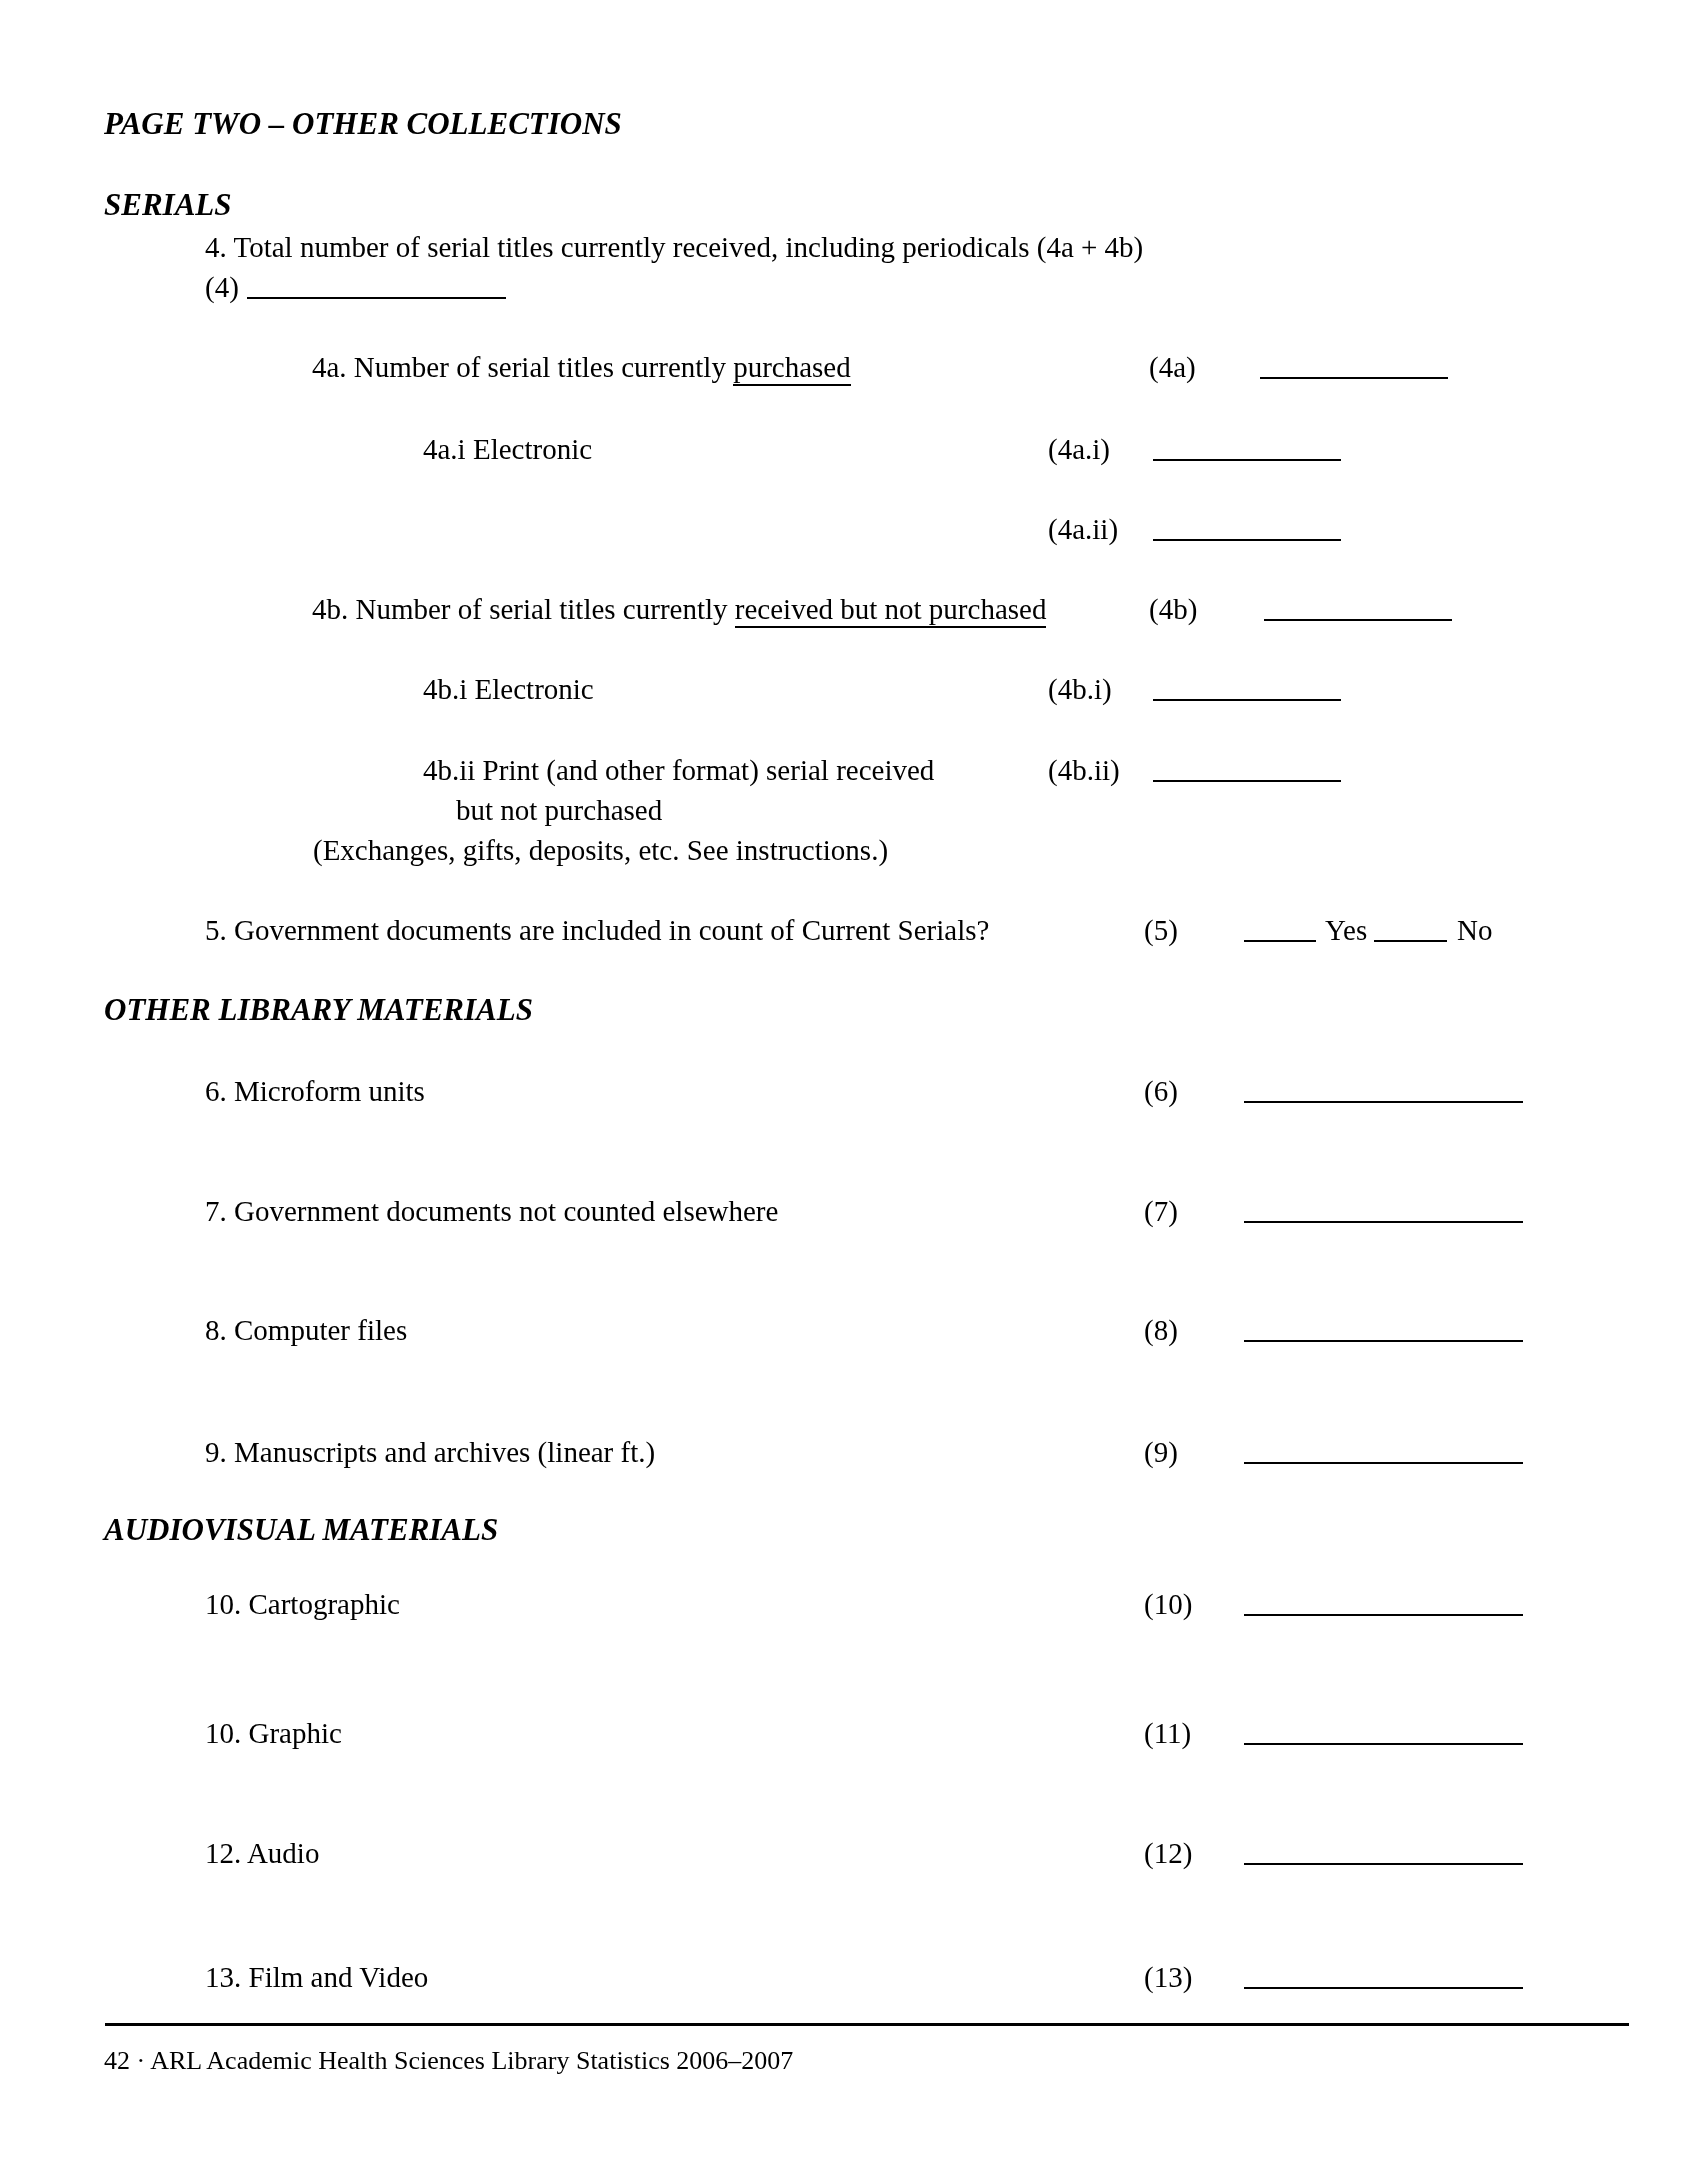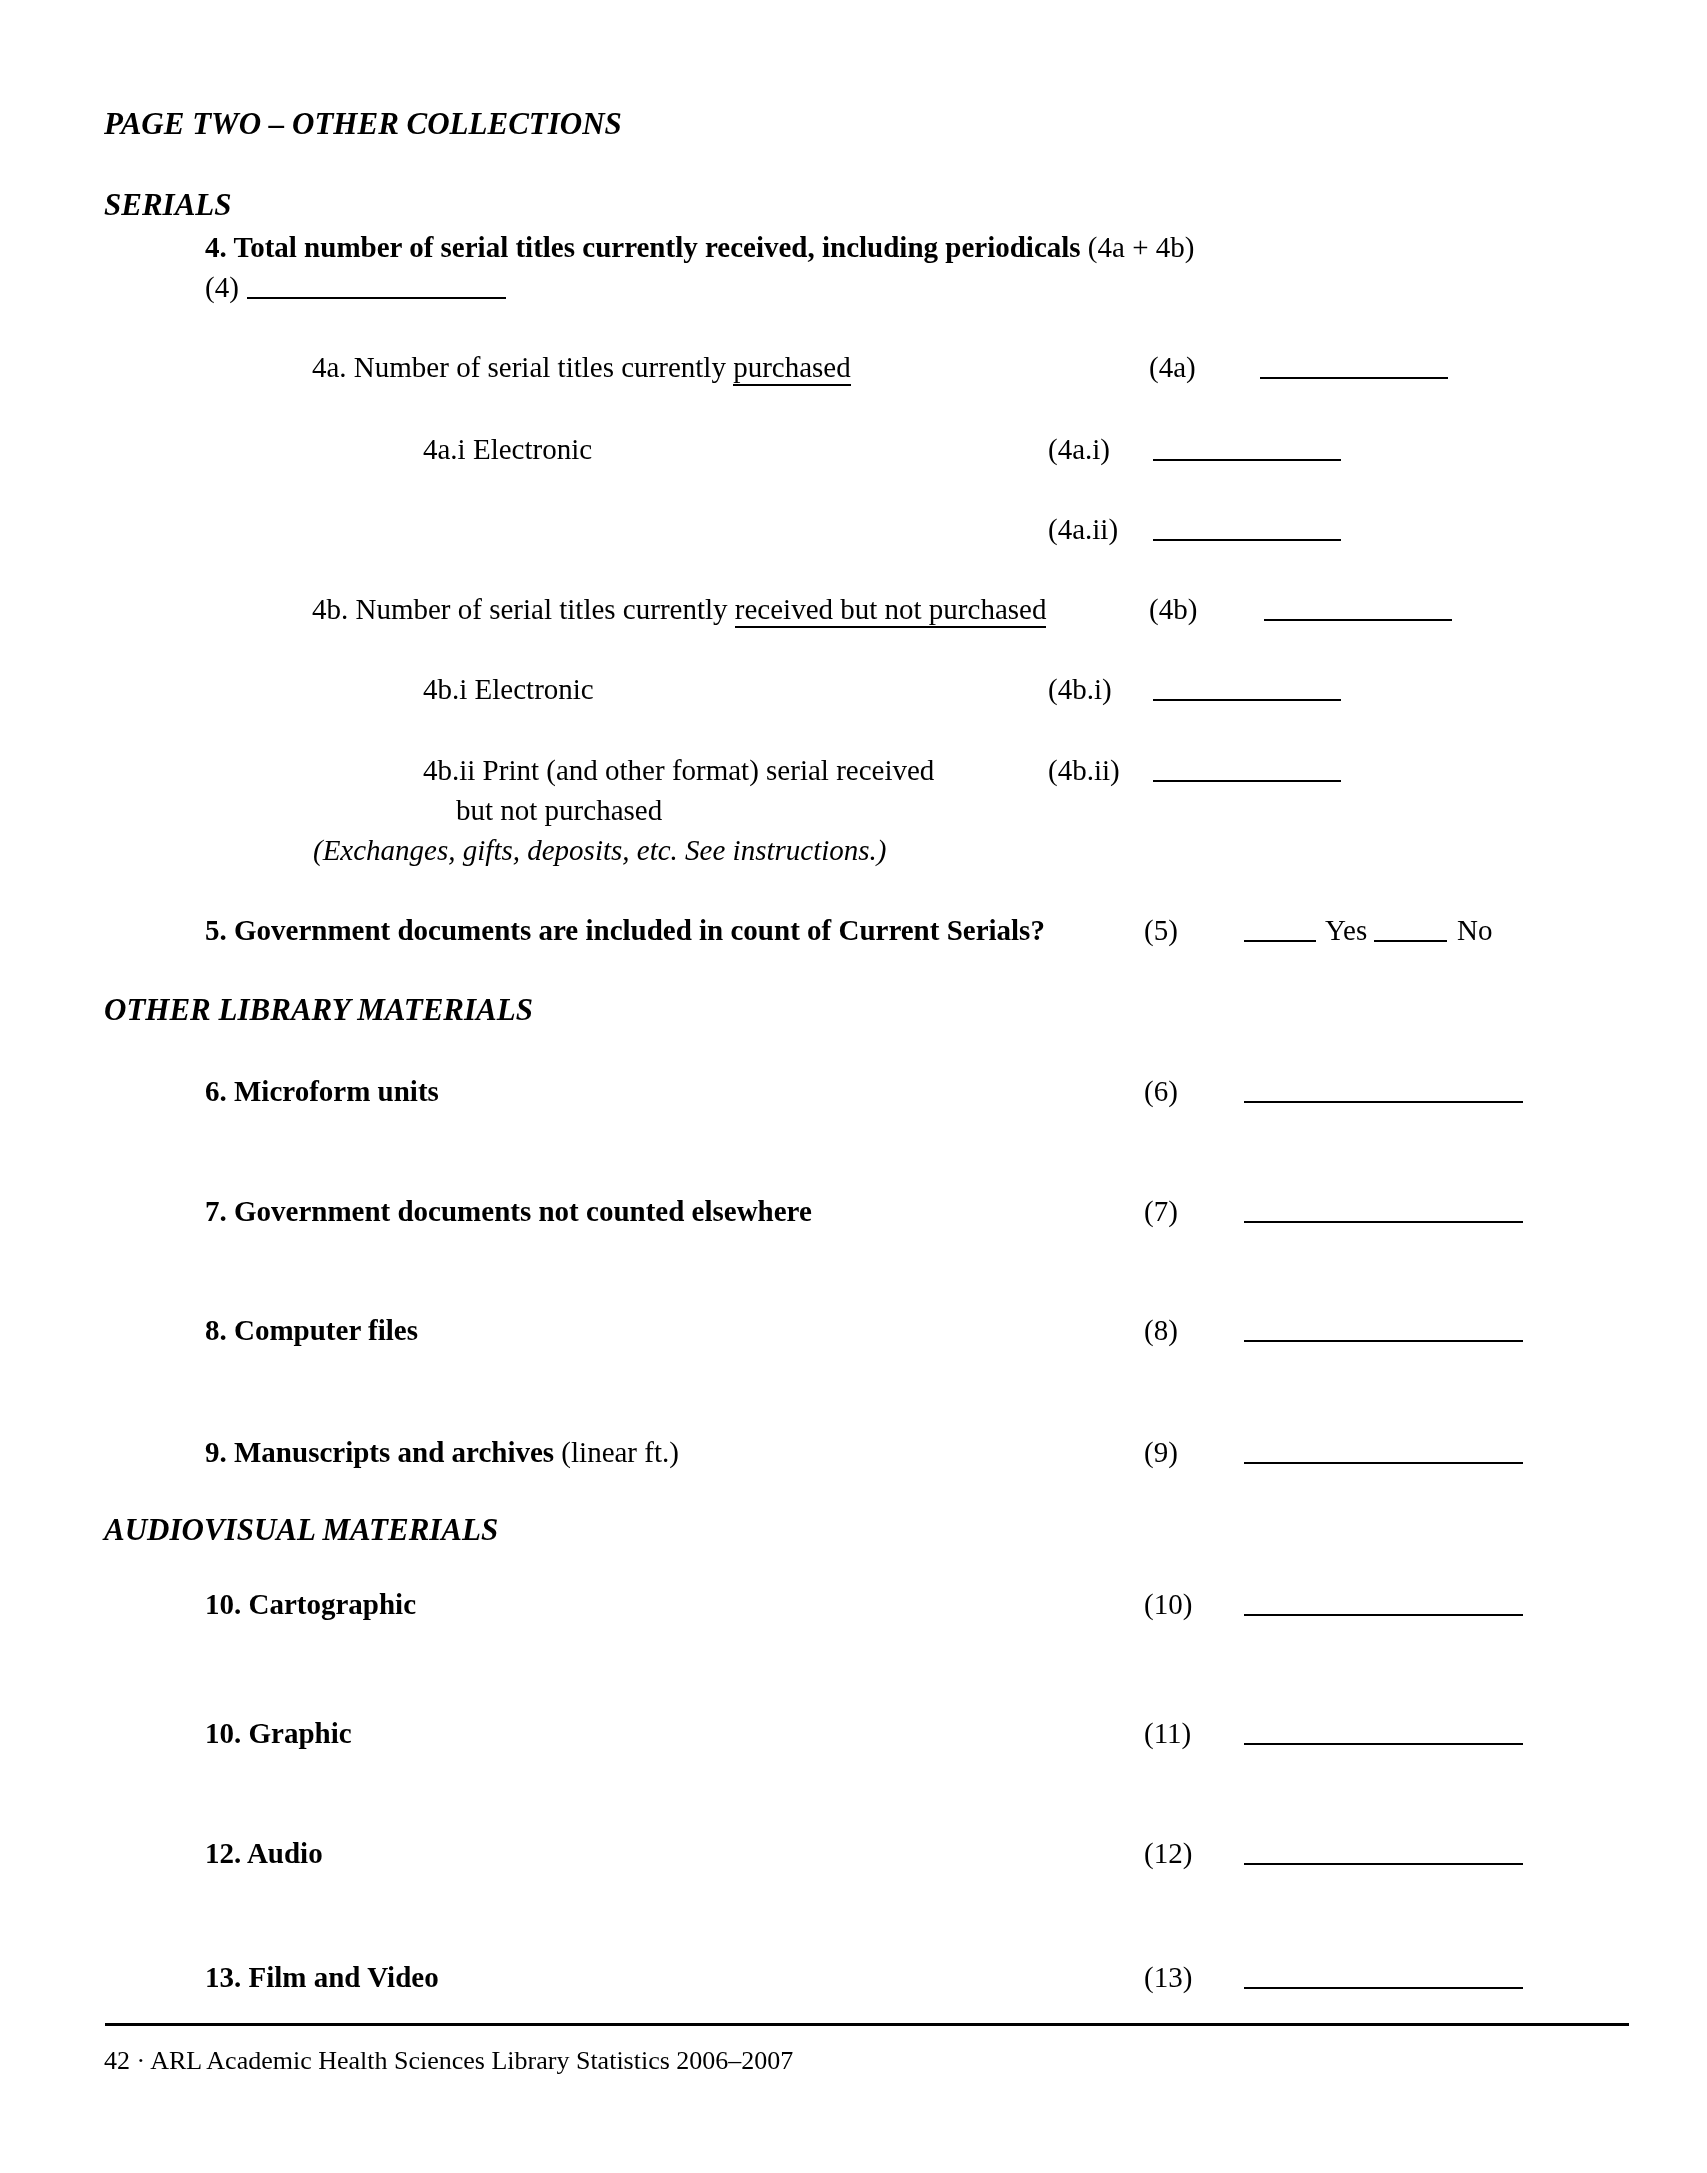--- a/index.html
+++ b/index.html
@@ -8,22 +8,22 @@
     width:1707px;
     height:2173px;
     background:#ffffff;
     font-family:"Liberation Serif", serif;
     color:#000000;
     overflow:hidden;
   }
   .row { position:absolute; left:0; width:100%; height:43px; }
   .row > span { position:absolute; top:0; white-space:nowrap; }
   .t { font-size:29px; line-height:38px; }
-  .bold { font-weight:bold;text-align:center; }
-  .ital { font-style:italic; }
+  .bold { font-weight:normal;text-align:center; }
+  .ital { }
   .heading { font-size:31px; font-weight:bold; font-style:italic; line-height:38px; }
   .u { border-bottom:2.8px solid #000; padding-bottom:0.9px; }
   .blank {
     display:inline-block;
     height:29px;
     border-bottom:2.8px solid #000;
   }
   .w-small { width:188px; }
   .w-mid   { width:259px; }
   .w-big   { width:279px; }

